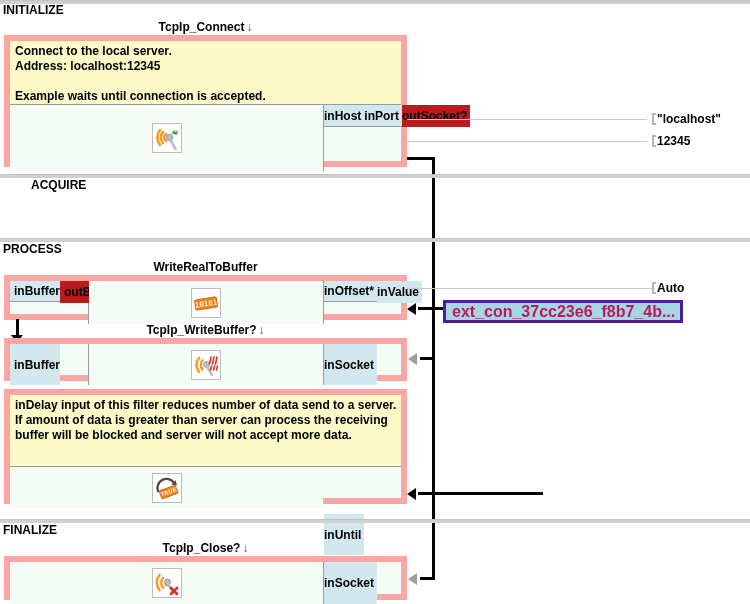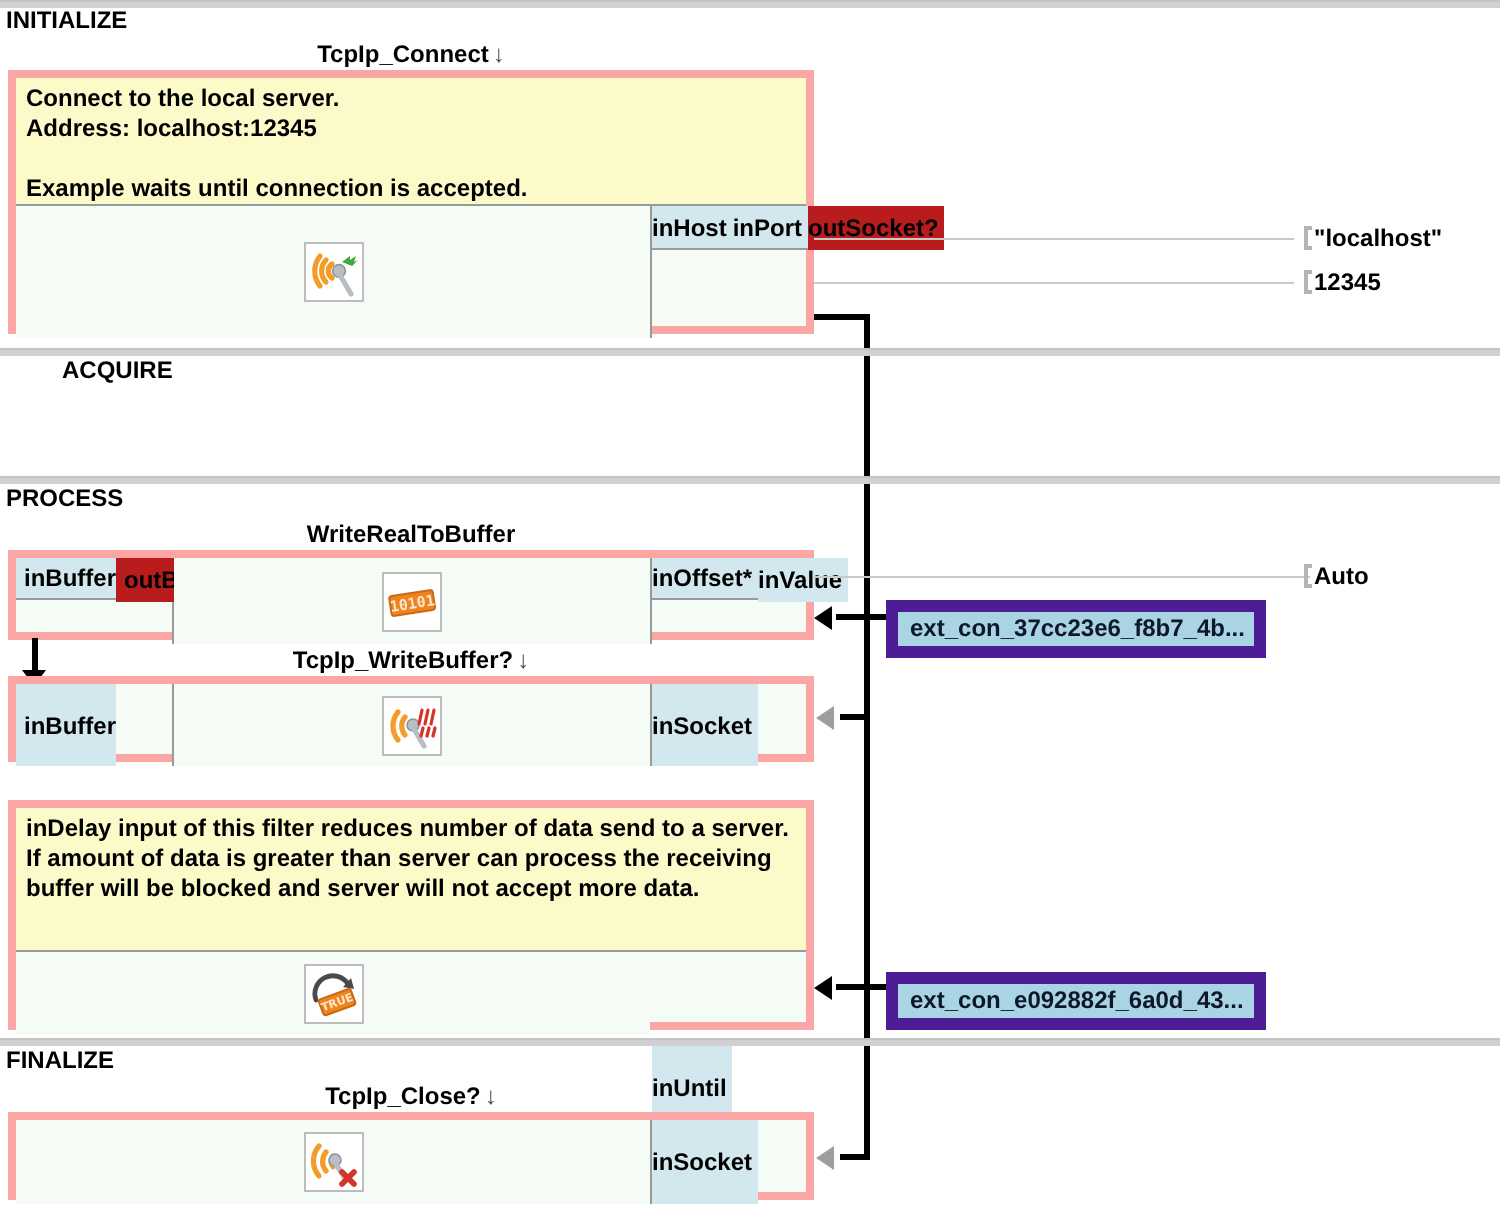--- a/index.html
+++ b/index.html
@@ -15,21 +15,21 @@
     background:#d0d0d0;border-top:1px solid #c4c4c4;}
   .sec-label{position:absolute;left:3px;font-weight:bold;font-size:12px;
     letter-spacing:0px;color:#000;line-height:14px;white-space:nowrap;}
 
   
   .fil-title{position:absolute;text-align:center;font-weight:bold;
     font-size:12px;line-height:14px;white-space:nowrap;color:#000;}
   .fil-title .gly{font-weight:normal;color:#4a4a4a;margin-left:2px;}
   .gear{display:inline-block;width:11px;height:11px;vertical-align:-1px;margin-left:1px;}
 
-  .fbox{position:absolute;border:4px solid #fca5a5;box-sizing:border-box;
+  .fbox{position:absolute;border:6px solid #fca5a5;box-sizing:border-box;
     background:#f5fbf5;}
   .note{position:absolute;left:0;top:0;right:0;background:#fcfac8;
     border-bottom:1px solid #9a9a9a;box-sizing:border-box;
     font-weight:bold;font-size:12px;line-height:15px;color:#000;
     padding:3px 4px 3px 5px;}
   .note div{white-space:pre;}
   .note.wrap div{white-space:normal;}
 
   .body-row{position:absolute;left:0;right:0;bottom:0;display:flex;}
   .icon-cell{flex:1 1 auto;display:flex;align-items:center;justify-content:center;
@@ -58,23 +58,23 @@
   .vbus{position:absolute;background:#000;width:3px;}
 
   
   .val{position:absolute;font-weight:bold;font-size:12px;line-height:14px;
     white-space:nowrap;color:#000;padding-left:5px;}
   .val::before{content:"";position:absolute;left:0;top:1px;width:4px;height:12px;
     border-left:2px solid #b5b5b5;border-top:2px solid #b5b5b5;border-bottom:2px solid #b5b5b5;
     box-sizing:border-box;}
 
   
-  .chip{position:absolute;background:#a8d4e4;border:6px solid #4c1d95;
-    box-sizing:border-box;font-weight:bold;font-size:12px;line-height:15px;
-    color:#0f172a;padding:1px 5px 1px 6px;white-space:nowrap;}
+  .chip{position:absolute;background:#a8d4e4;border:3px solid #4c1d95;
+    box-sizing:border-box;font-weight:bold;font-size:16px;line-height:15px;
+    color:#be185d;padding:1px 5px 1px 6px;white-space:nowrap;}
 
   
   .arrowL{position:absolute;width:0;height:0;
     border-top:6px solid transparent;border-bottom:6px solid transparent;
     border-right:9px solid #000;}
   .arrowL.hollow{border-right-color:#9e9e9e;}
   .arrowD{position:absolute;width:0;height:0;
     border-left:6px solid transparent;border-right:6px solid transparent;
     border-top:8px solid #000;}
 </style>
@@ -210,21 +210,21 @@
 
   <div class="fil-title" style="left:4px;top:403px;width:403px;text-align:right;">
     <span>Repeat</span><span class="gear">
       <svg width="11" height="11" viewBox="0 0 16 16">
         <path fill="#8b8b8b" d="M8 0l1.2 2.1 2.3-.6.3 2.4 2.3.8-1.3 2 1.3 2-2.3.8-.3 2.4-2.3-.6L8 16l-1.2-2.1-2.3.6-.3-2.4-2.3-.8 1.3-2-1.3-2 2.3-.8.3-2.4 2.3.6z"></path>
         <circle cx="8" cy="8" r="2.6" fill="#ffffff"></circle>
       </svg>
     </span>
   </div>
 
-  <div class="fbox" style="left:4px;top:400px;width:403px;height:115px;">
+  <div class="fbox" style="left:4px;top:389px;width:403px;height:115px;">
     <div class="note wrap" style="height:72px;">
       <div>inDelay input of this filter reduces number of data send to a server. If amount of data is greater than server can process the receiving buffer will be blocked and server will not accept more data.</div>
     </div>
     <div class="body-row" style="top:72px;height:41px;">
       <div class="icon-cell">
         <span class="ic">
           <svg width="28" height="28" viewBox="0 0 28 28">
             <path d="M5 17 A9 9 0 0 1 21 9" stroke="#4a4a4a" stroke-width="2.4" fill="none" stroke-linecap="round"></path>
             <path d="M22.5 6 l1.5 5.5 -5.5 -1z" fill="#4a4a4a"></path>
             <g transform="rotate(-20 15 18)">
@@ -235,21 +235,20 @@
         </span>
       </div>
       <div class="ports right" style="width:78px;margin-top:47px;">
         <div class="port in right-al" style="height:41px;">inUntil</div>
       </div>
     </div>
   </div>
 
   <div class="wthick" style="left:418px;top:492px;width:125px;height:3px;"></div>
   <div class="arrowL" style="left:407px;top:488px;"></div>
-  <div class="chip" style="left:443px;top:486px;">ext_con_e092882f_6a0d_43...</div>
 
   <div class="sec-rule" style="top:519px;"></div>
   <div class="sec-label" style="top:523px;">FINALIZE</div>
 
   <div class="fil-title" style="left:4px;top:541px;width:403px;">
     <span>TcpIp_Close?</span><span class="gly">↓</span>
   </div>
 
   <div class="fbox" style="left:4px;top:556px;width:403px;height:44px;">
     <div class="body-row" style="top:0;height:42px;">

